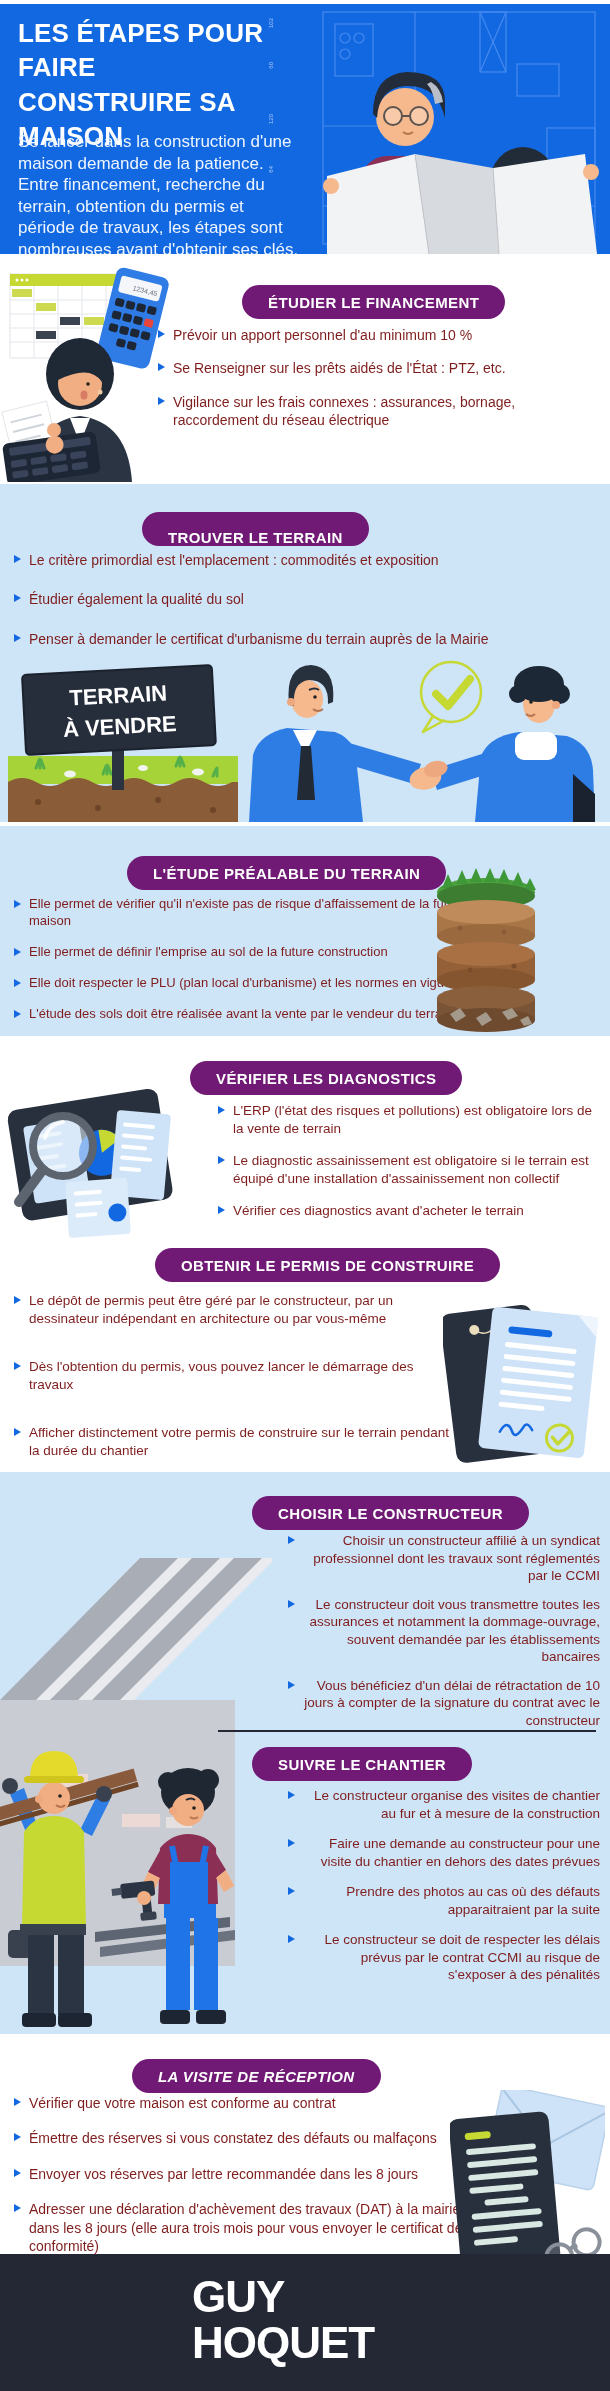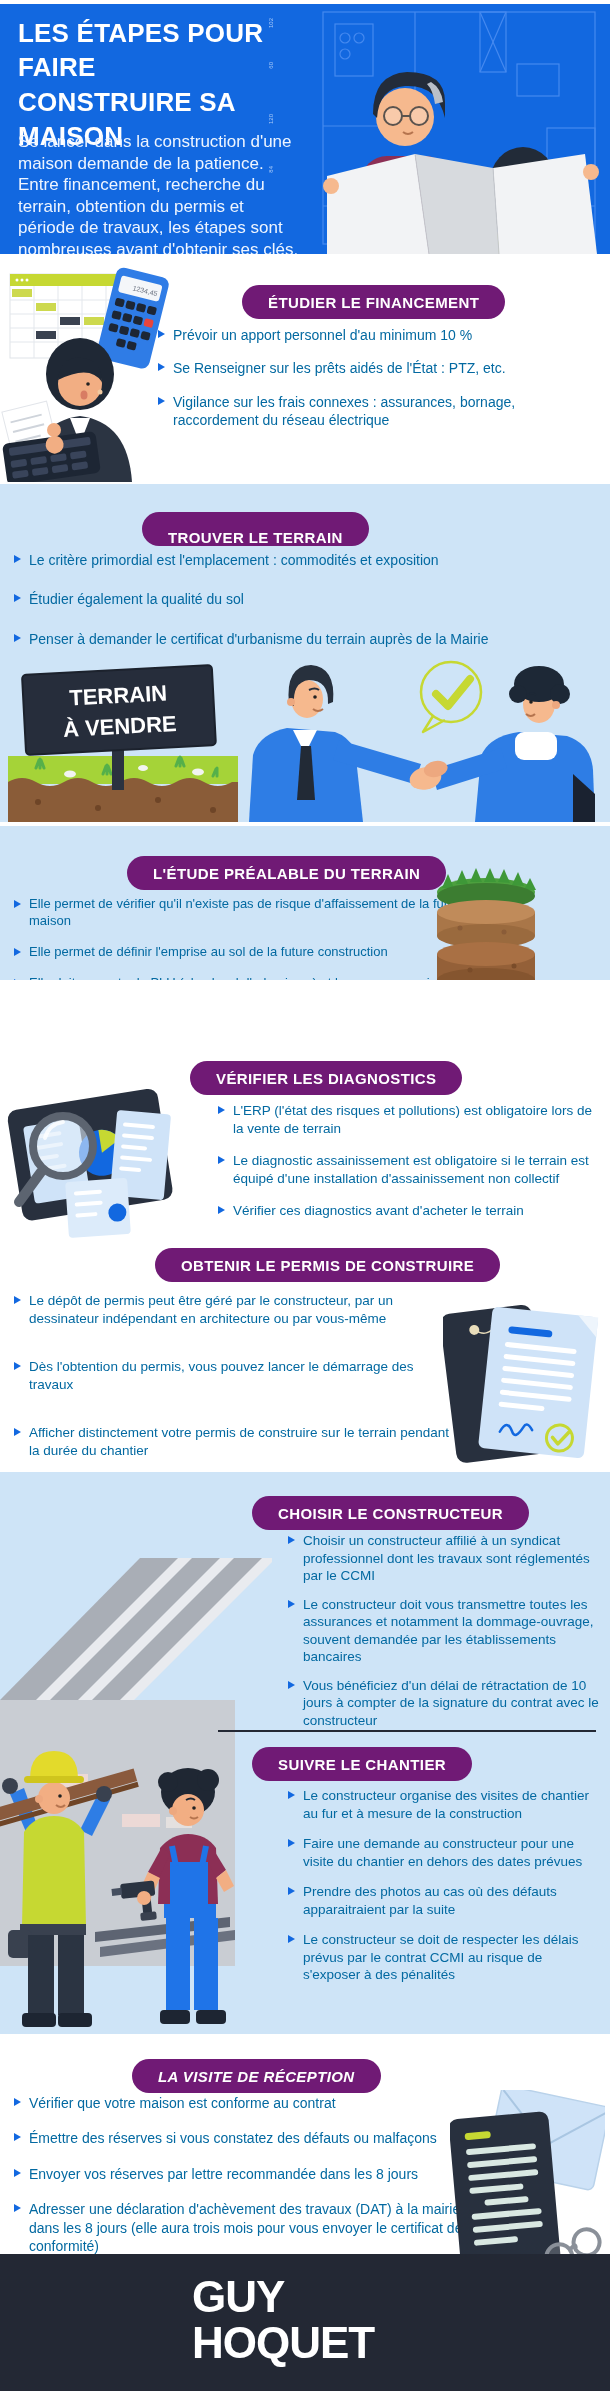--- a/index.html
+++ b/index.html
@@ -2,38 +2,38 @@
 <html lang="fr"><head>
 <meta charset="utf-8">
 <style>
   html,body{margin:0;padding:0;background:#fff;}
   .page{position:relative;width:610px;height:2391px;margin:4px auto;overflow:hidden;
         font-family:"Liberation Sans",sans-serif;background:#fff;}
   .block{position:absolute;left:0;width:610px;overflow:hidden;}
   .header{top:0;height:250px;background:#1268e0;}
   .sec1{top:250px;height:230px;background:#fff;}
   .sec2{top:480px;height:338px;background:#cee4f7;}
-  .sec3{top:822px;height:154px;background:#cee4f7;}
+  .sec3{top:822px;height:210px;background:#cee4f7;}
   .sec4{top:1032px;height:208px;background:#fff;}
   .sec5{top:1240px;height:228px;background:#fff;}
-  .sec67{top:1468px;height:562px;background:#cee4f7;}
+  .sec67{top:1468px;height:562px;background:#cee4f7;text-align:right;}
   .sec8{top:2030px;height:220px;background:#fff;}
   .footer{top:2250px;height:141px;background:#232834;}
 
   .header-title{position:absolute;left:18px;top:12px;width:252px;color:#fff;
     font-weight:bold;font-size:26px;line-height:1.32;letter-spacing:.2px;}
   .header-intro{position:absolute;left:18px;top:127px;width:284px;color:#eef5ff;
     font-size:17px;line-height:1.27;}
 
   .pill{position:absolute;height:34px;background:#701a75;border-radius:18px;color:#fff;
     font-weight:bold;font-size:15px;letter-spacing:.4px;display:flex;align-items:center;
     padding:0 26px;white-space:nowrap;}
 
   .bullets{position:absolute;display:flex;flex-direction:column;}
-  .bullet{display:flex;gap:8px;color:#0369a1;font-size:14px;line-height:1.32;}
+  .bullet{display:flex;gap:8px;color:#7f1d1d;font-size:14px;line-height:1.32;}
   .bullet.s{font-size:13.5px;line-height:1.3;}
   .bullet.xs{font-size:13px;line-height:1.3;}
   .arr{flex:0 0 auto;width:0;height:0;border-left:7px solid #1268e0;
     border-top:4.5px solid transparent;border-bottom:4.5px solid transparent;margin-top:4px;}
 
   .illu{position:absolute;}
   .sep67{position:absolute;left:218px;top:258px;width:378px;height:2px;background:#232834;}
 
   .logo{position:absolute;left:192px;top:20px;color:#fff;font-weight:bold;
     font-size:44px;line-height:1.05;letter-spacing:-1px;}

